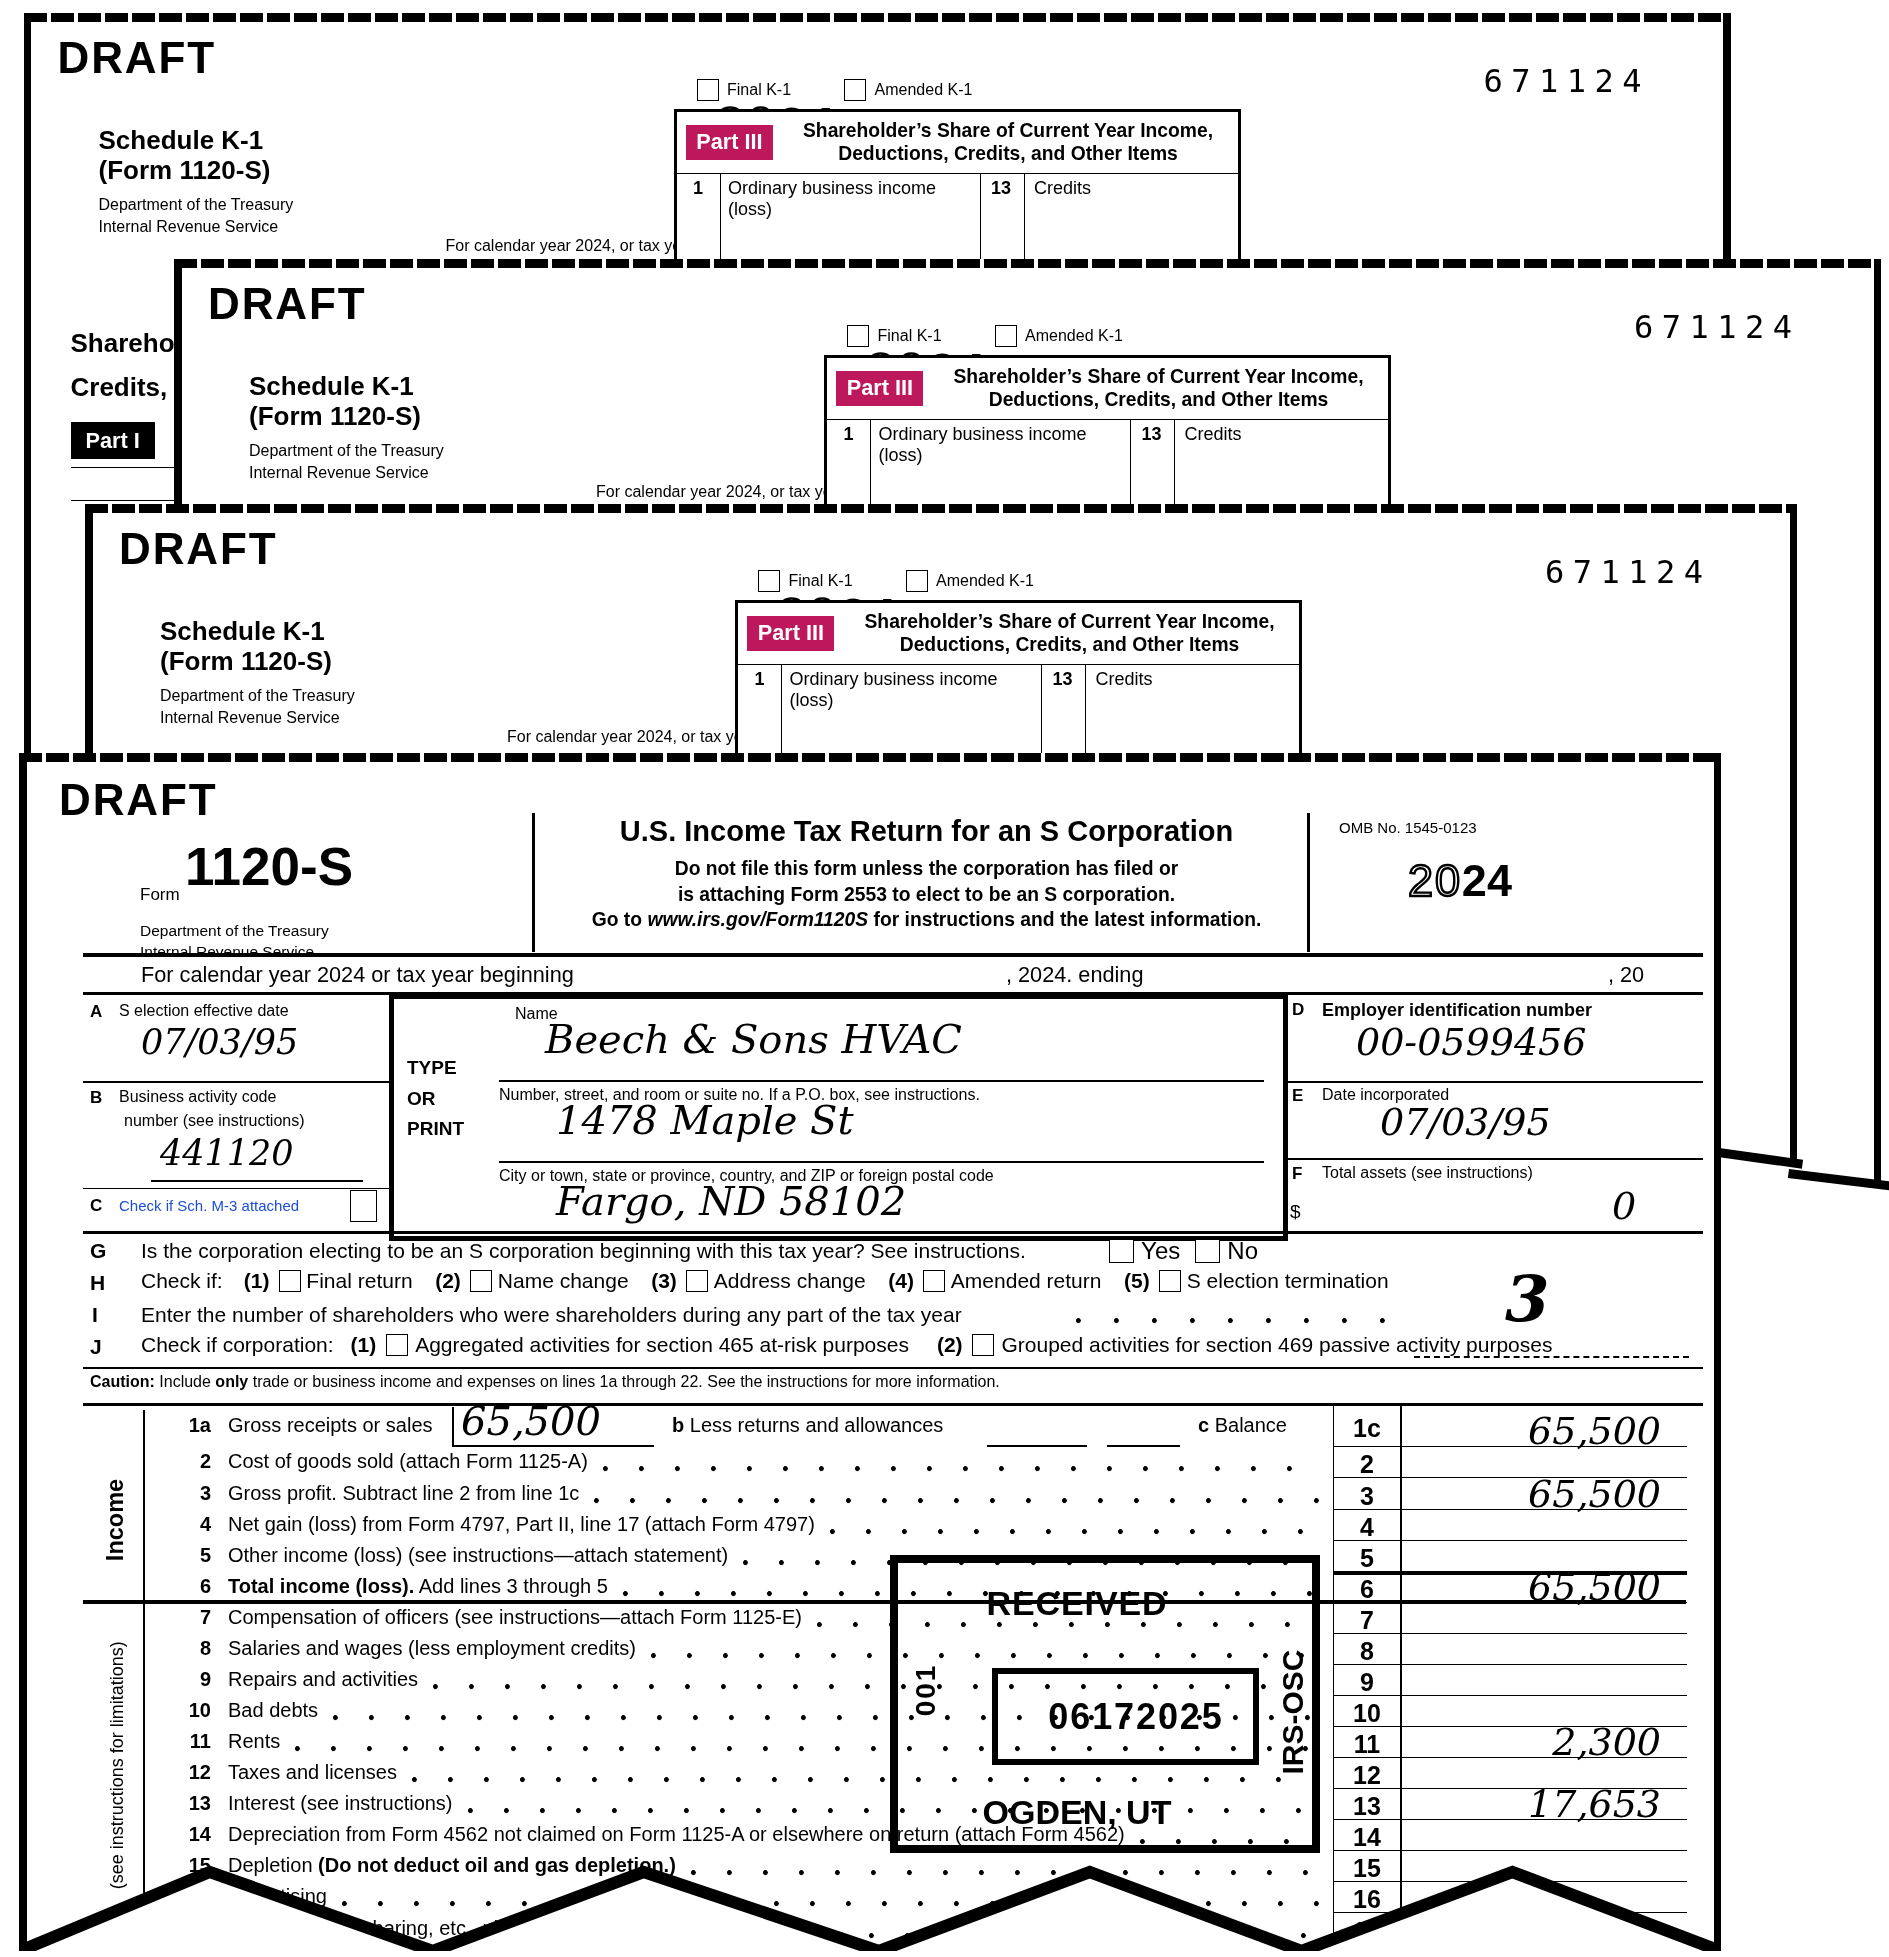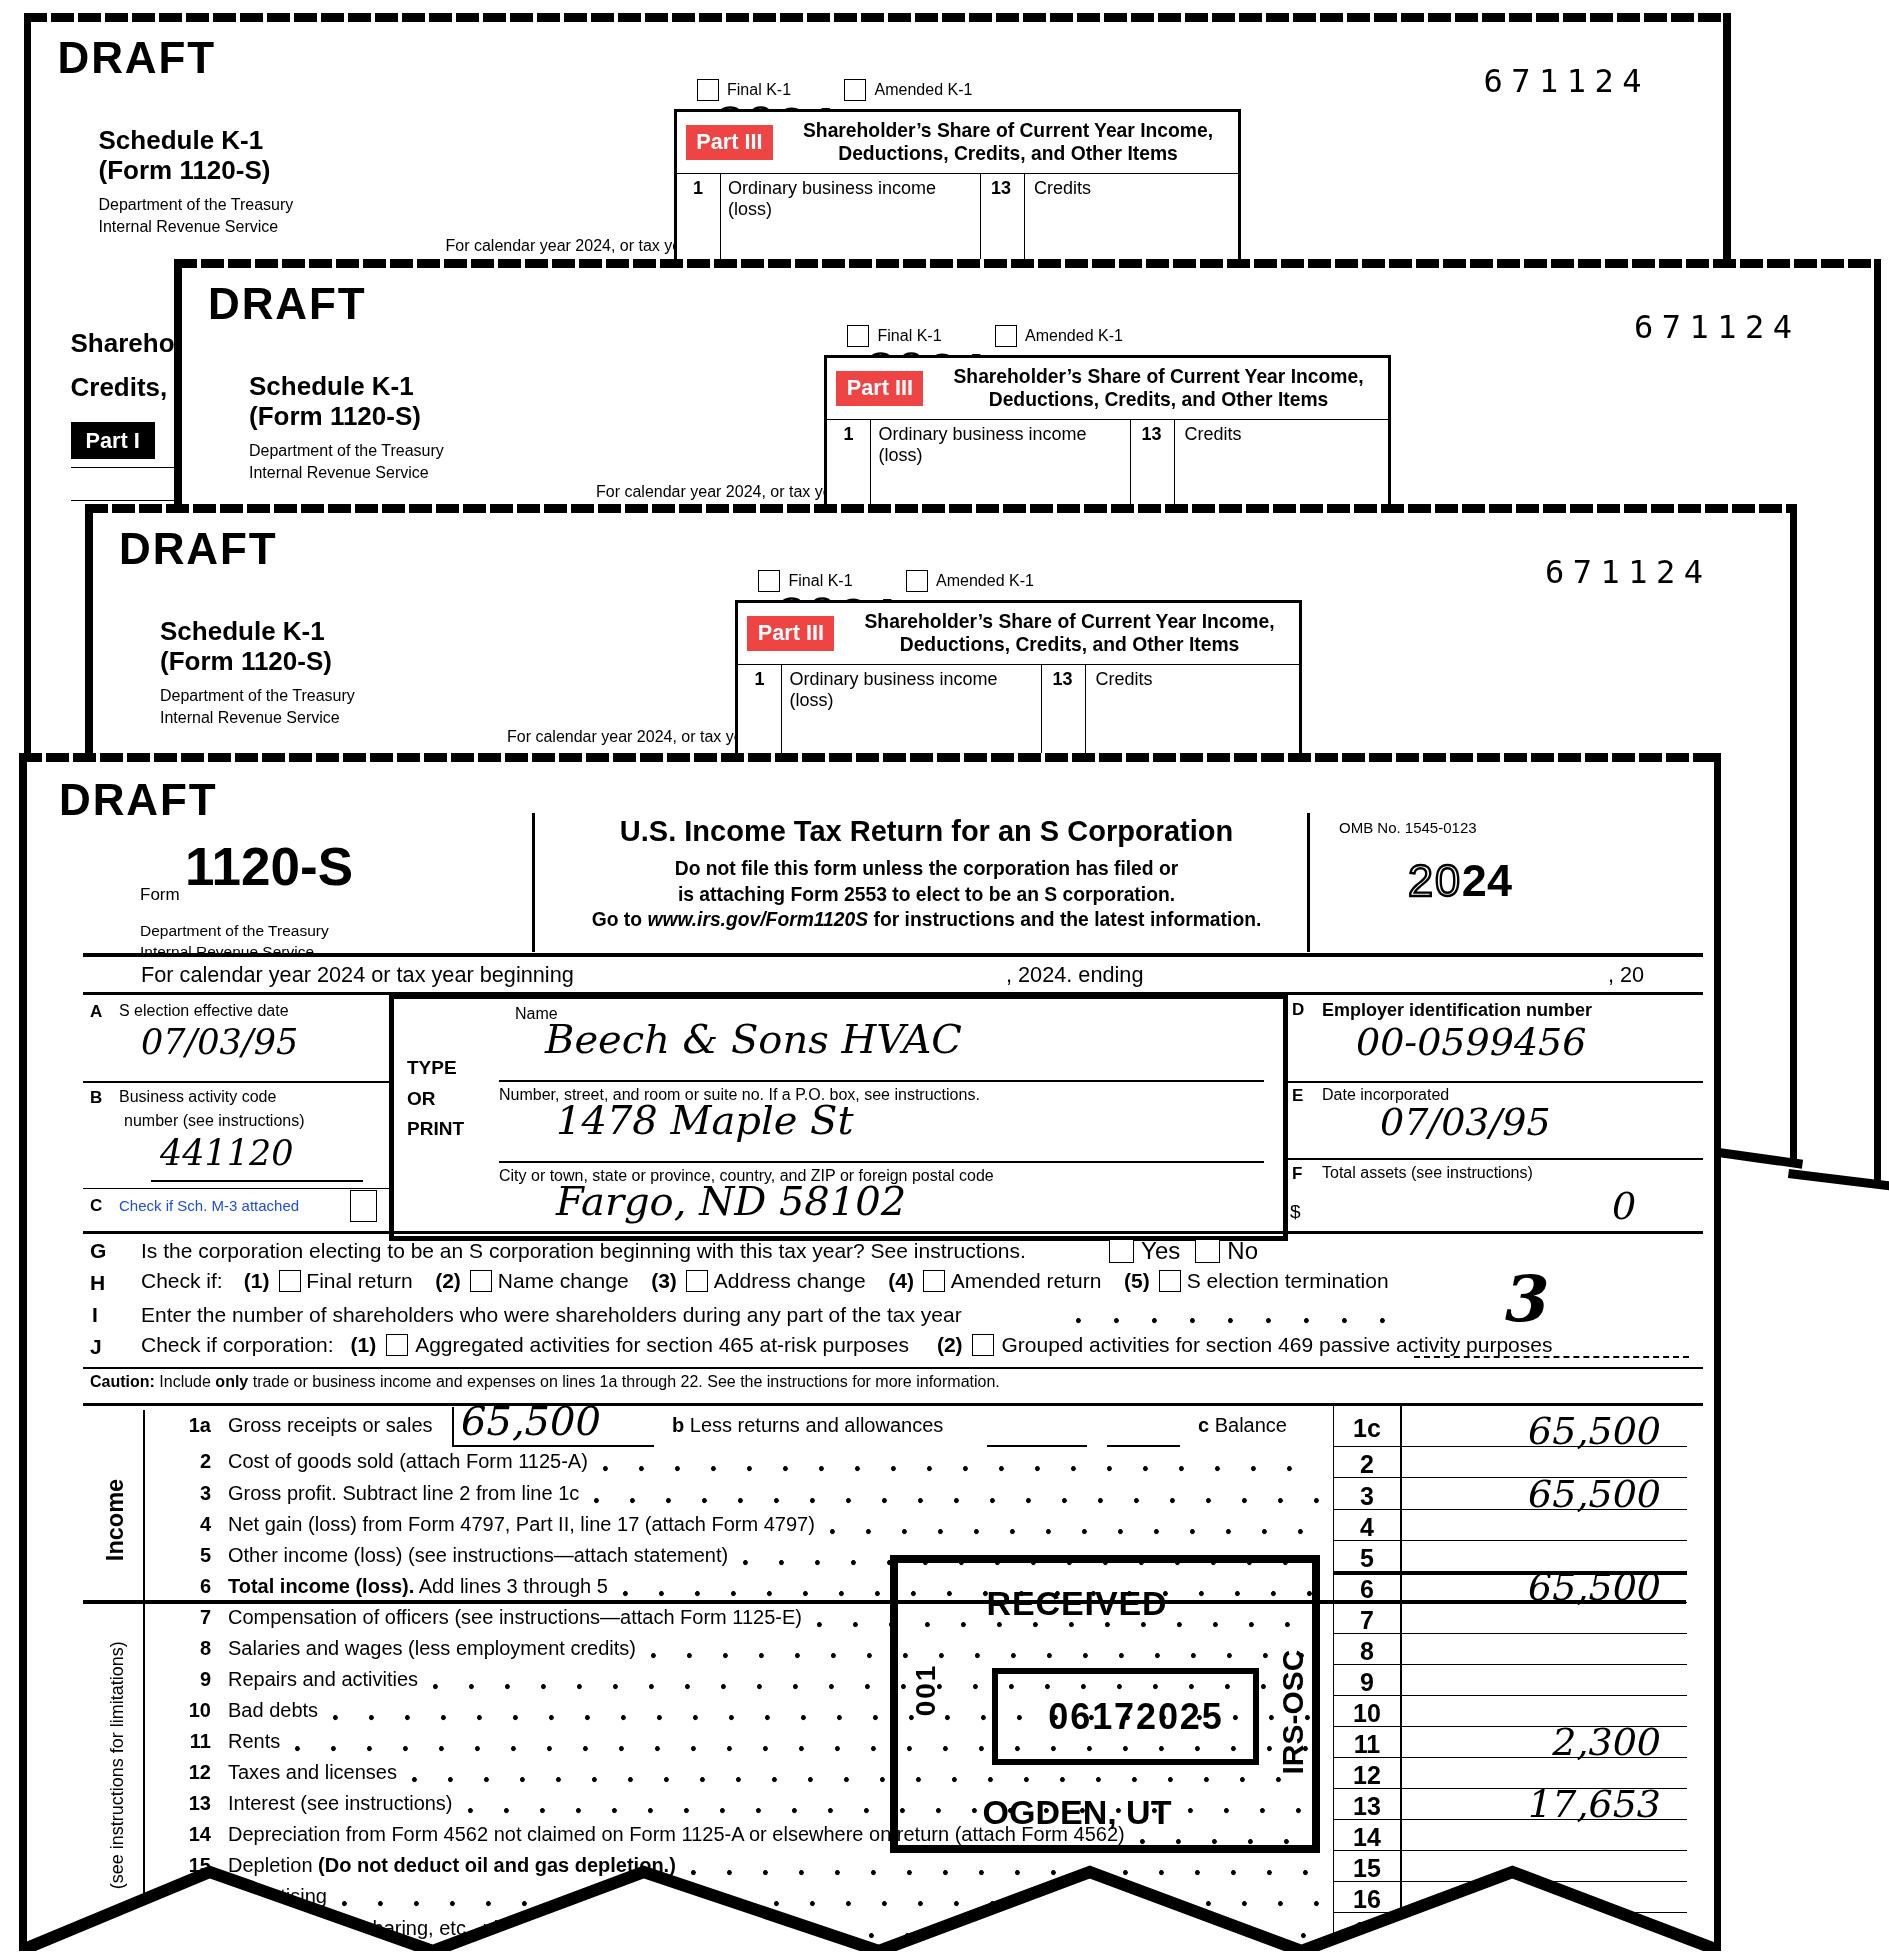--- a/index.html
+++ b/index.html
@@ -23,21 +23,21 @@
   .k1-dept{position:absolute;left:75px;top:181px;font-size:16px;line-height:1.35;}
   .k1-cal{position:absolute;left:422px;top:224px;font-size:16px;}
   .k1-year{position:absolute;left:692px;top:87px;font-size:52px;line-height:1;}
   .y20{color:#fff;-webkit-text-stroke:2.4px #000;letter-spacing:1.9px;}
   .y24{font-weight:bold;}
   .k1-cbs{position:absolute;left:673px;top:66px;font-size:16px;display:flex;align-items:center;}
   .k1-cbs .cbx{margin-right:8.5px;}
   .cb2{margin-left:53px;}
   .p3box{position:absolute;left:650px;top:96px;width:561px;border:3.8px solid #000;background:#fff;}
   .p3hdr{display:flex;align-items:center;min-height:55px;padding:2.8px 0;}
-  .p3tag{background:#ef4444;color:#fff;font-weight:bold;font-size:21.7px;padding:4.7px 10.4px;margin:0 9.4px;white-space:nowrap;}
+  .p3tag{background:#be185d;color:#fff;font-weight:bold;font-size:21.7px;padding:4.7px 10.4px;margin:0 9.4px;white-space:nowrap;}
   .p3title{font-weight:bold;font-size:19.3px;line-height:1.2;text-align:center;flex:1;padding-right:3.8px;}
   .p3grid{position:relative;height:185px;border-top:1.9px solid #000;font-size:18px;}
   .g1{position:absolute;left:0;top:0;width:43px;text-align:center;font-weight:bold;padding-top:4.7px;}
   .g2{position:absolute;left:43px;top:0;bottom:0;width:252px;border-left:1.9px solid #000;padding:4.7px 0 0 7.5px;}
   .g3{position:absolute;left:303px;top:0;bottom:0;width:41px;border-left:1.9px solid #000;text-align:center;font-weight:bold;padding-top:4.7px;}
   .g4{position:absolute;left:347px;top:0;right:0;bottom:0;border-left:1.9px solid #000;padding:4.7px 0 0 9.4px;}
   .k1-share{position:absolute;left:47px;top:315px;font-size:26px;font-weight:bold;}
   .sh2{margin-top:13px;}
   .p1tag{margin-top:19px;background:#000;color:#fff;display:inline-block;font-size:21.7px;padding:5.6px 15px;font-weight:bold;}
   .p1row{width:490px;height:32px;border-top:1.9px solid #000;border-bottom:1.9px solid #000;margin-top:7.5px;}

